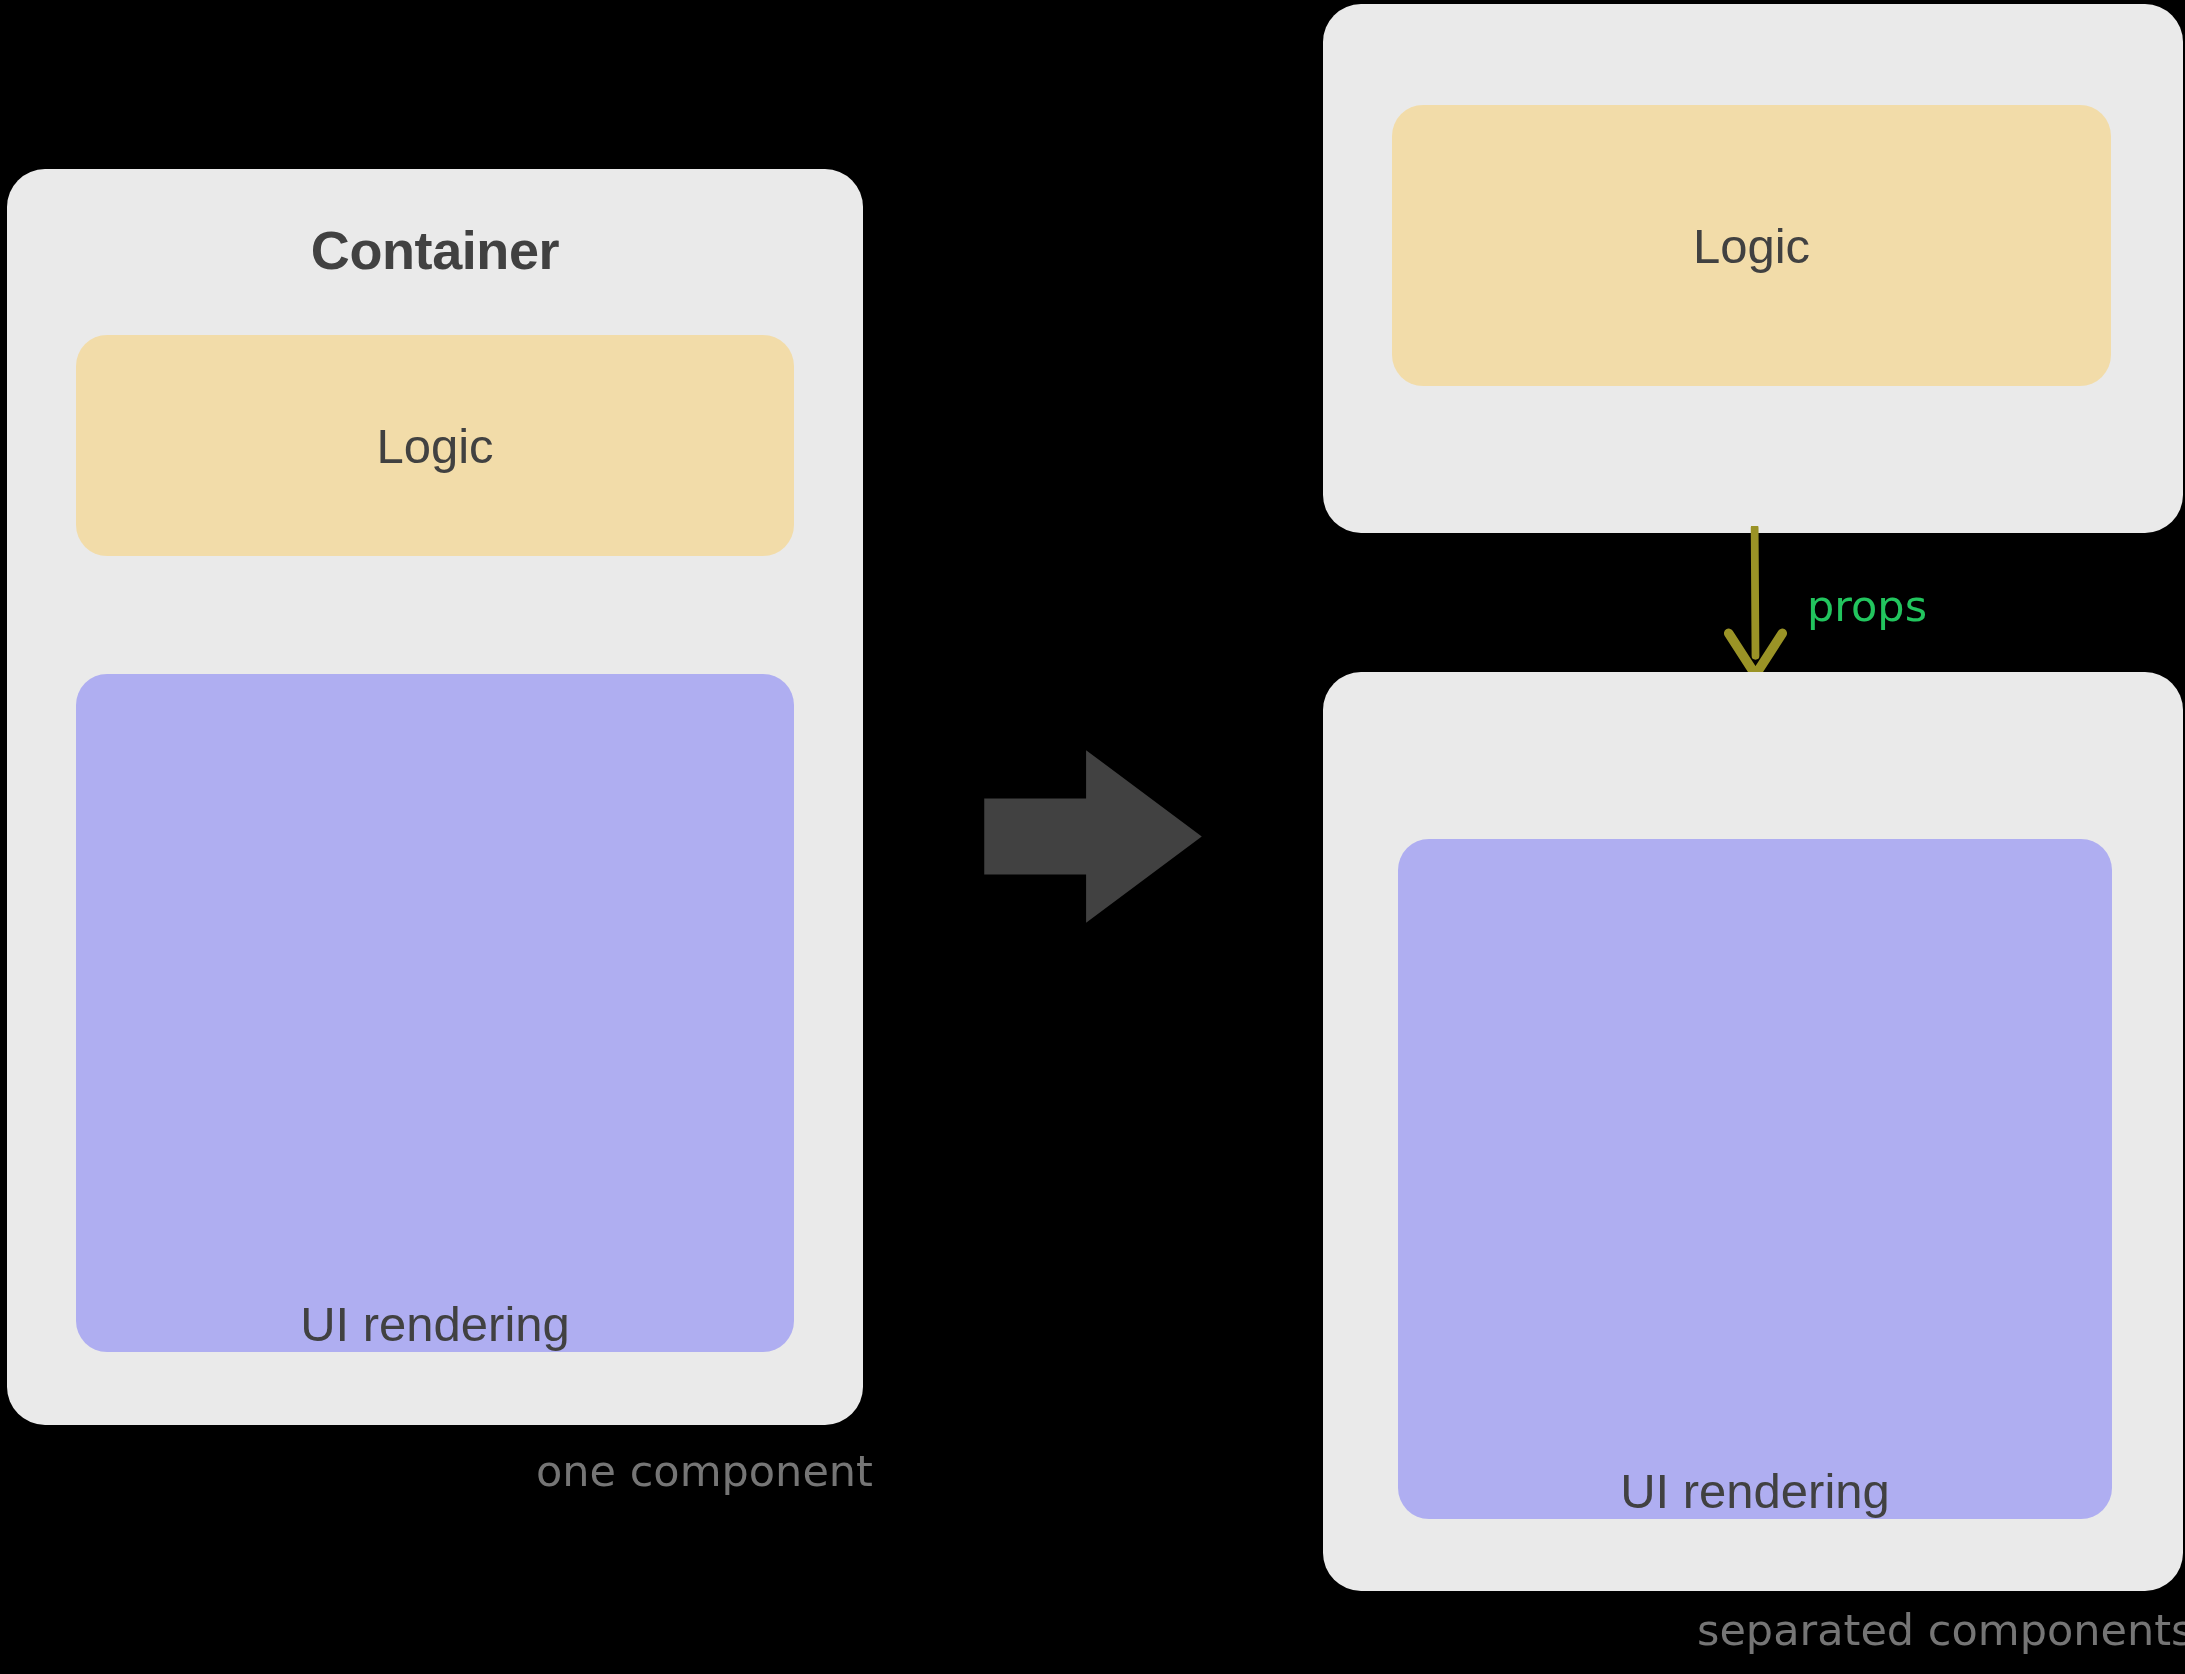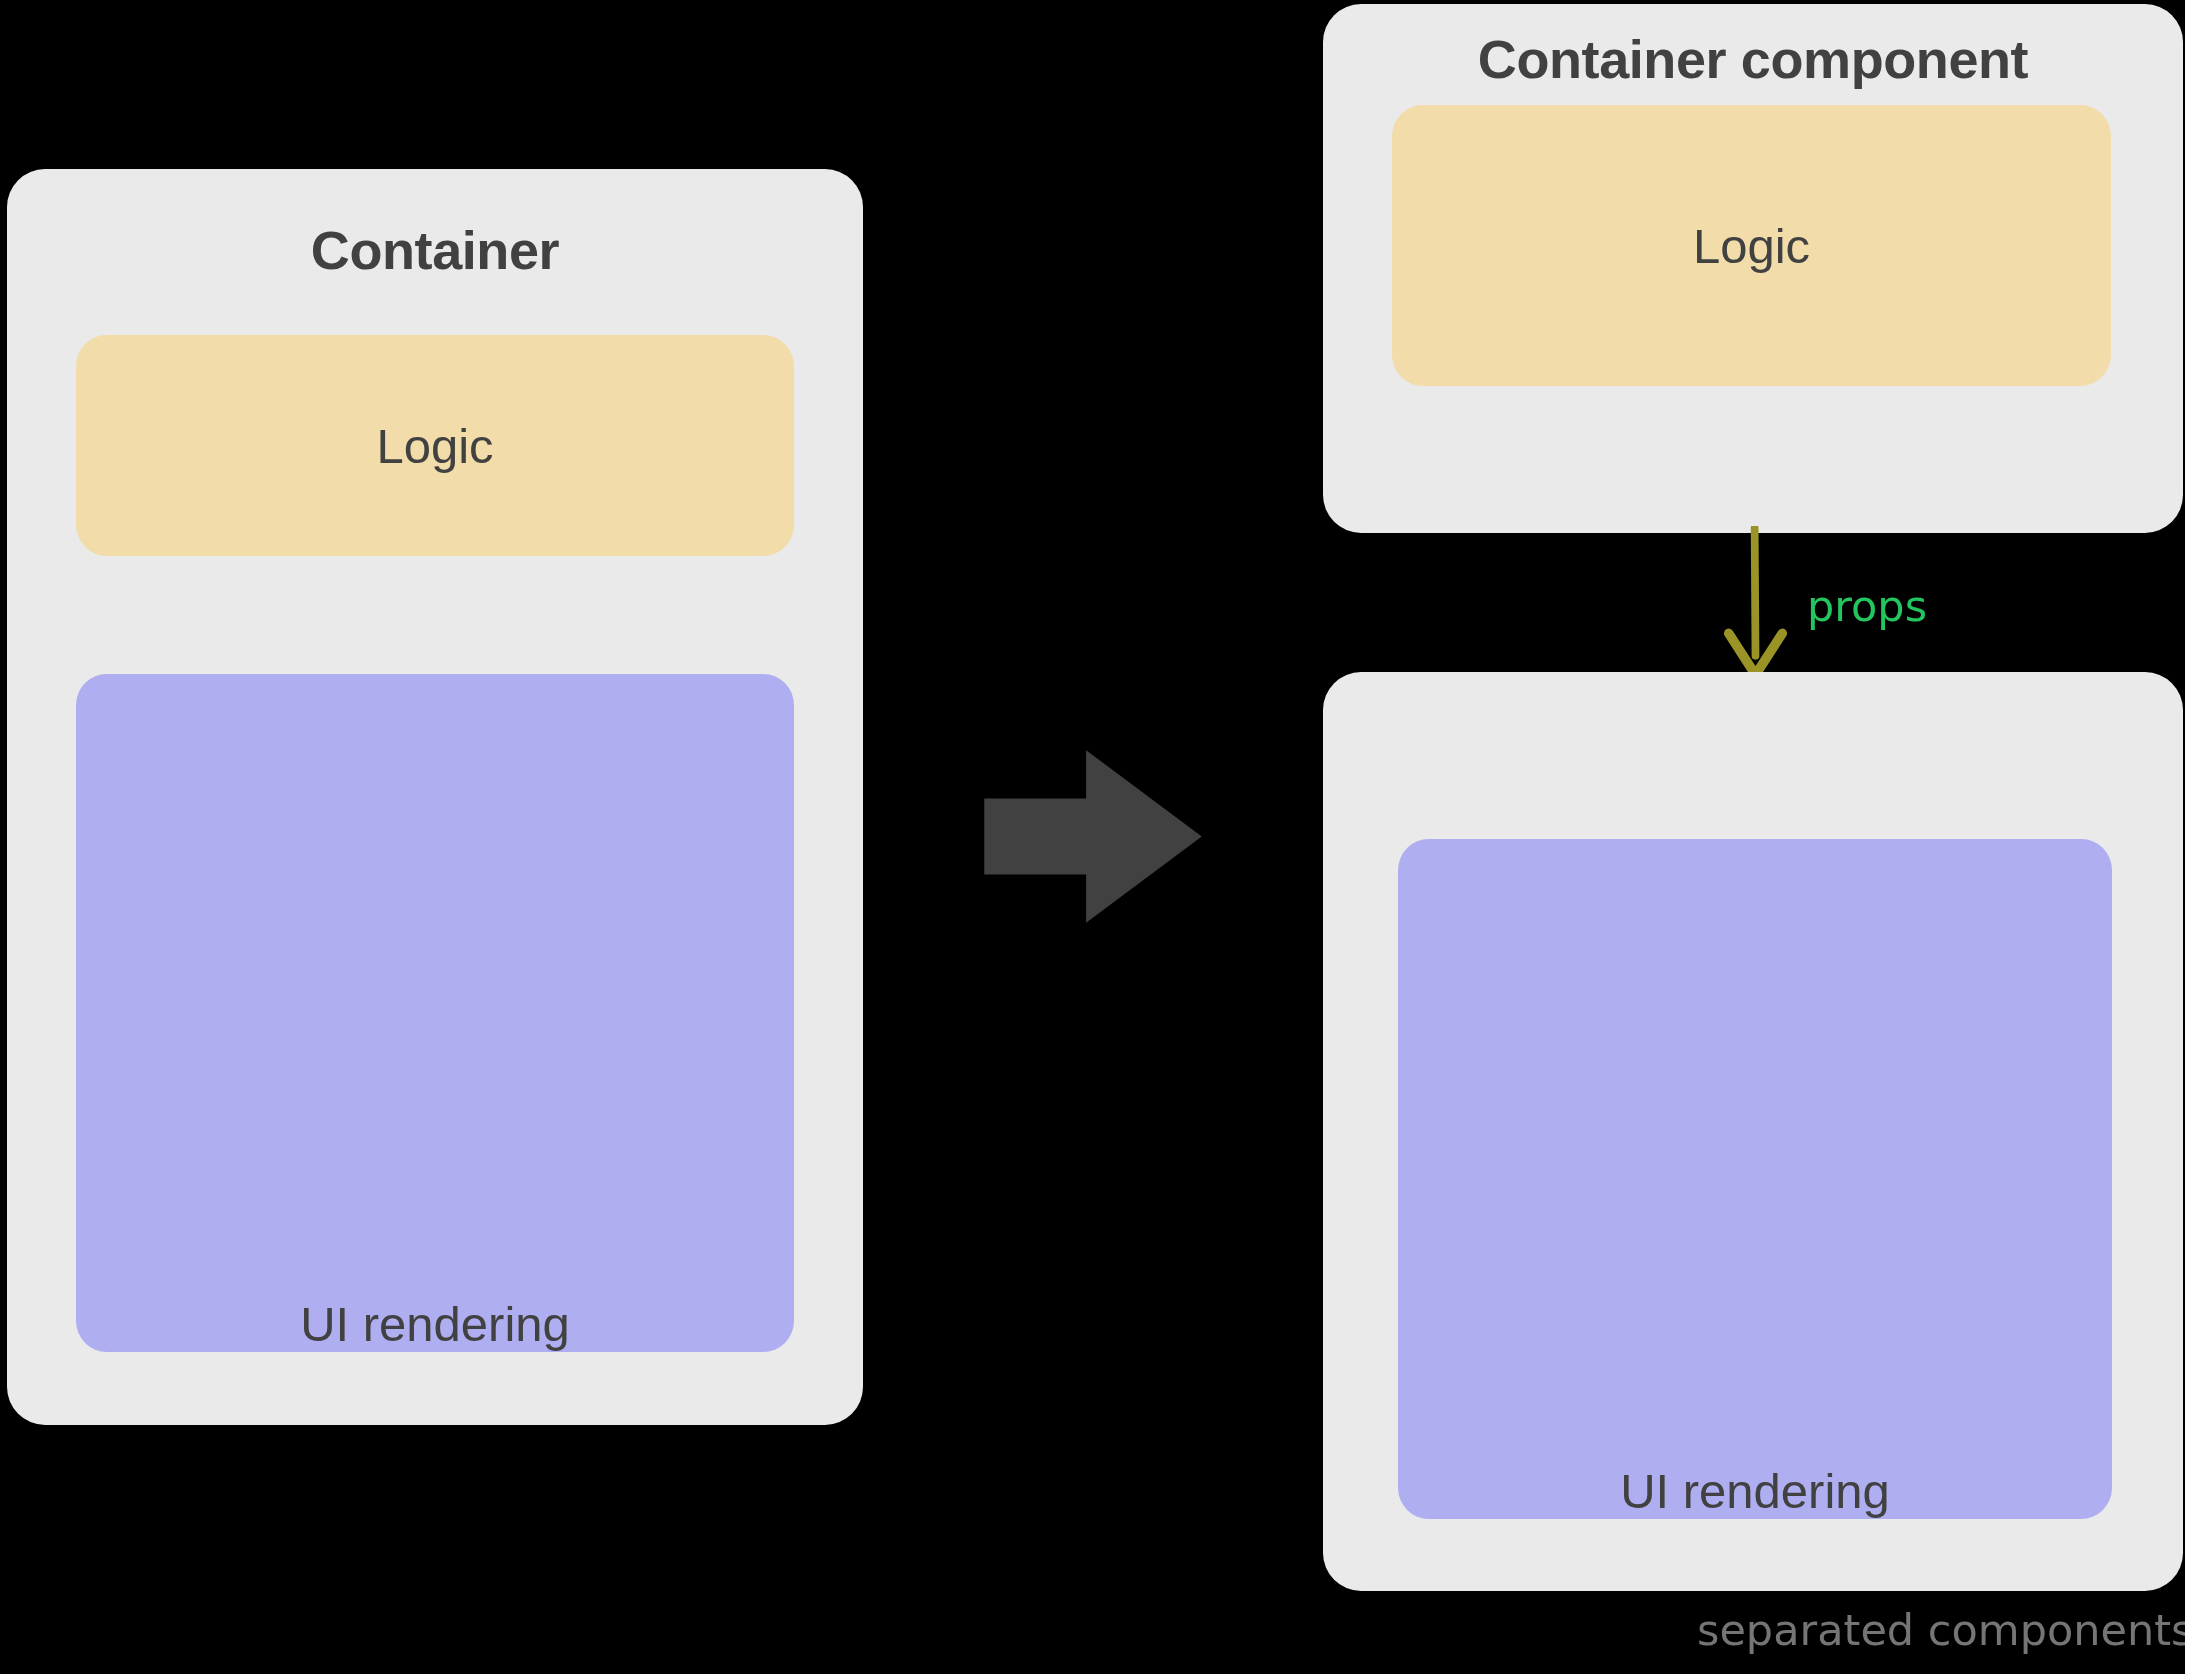--- a/index.html
+++ b/index.html
@@ -171,27 +171,27 @@
 
     <div class="inner-box logic-box" id="left-logic">
       <span class="box-label">Logic</span>
     </div>
 
     <div class="inner-box render-box" id="left-render">
       <span class="box-label">UI rendering</span>
     </div>
   </div>
 
+  <div class="caption" id="caption-one-component">one component</div>
 
   <svg id="transform-arrow" viewBox="0 0 252 212" xmlns="http://www.w3.org/2000/svg">
     <polygon points="0,62 118,62 118,6 252,106 118,206 118,150 0,150" fill="#414141"></polygon>
   </svg>
 
   <div class="card" id="container-card">
-    <div class="card-title">Container component</div>
 
     <div class="inner-box logic-box" id="container-logic">
       <span class="box-label">Logic</span>
     </div>
   </div>
 
   <svg id="props-arrow" viewBox="0 0 110 180" xmlns="http://www.w3.org/2000/svg">
     <path d="M 54 2 L 55 150" stroke="#9A9326" stroke-width="9" fill="none" stroke-linecap="round"></path>
     <path d="M 24 124 L 55 172 L 86 124" stroke="#9A9326" stroke-width="11" fill="none" stroke-linecap="round" stroke-linejoin="round"></path>
   </svg>

